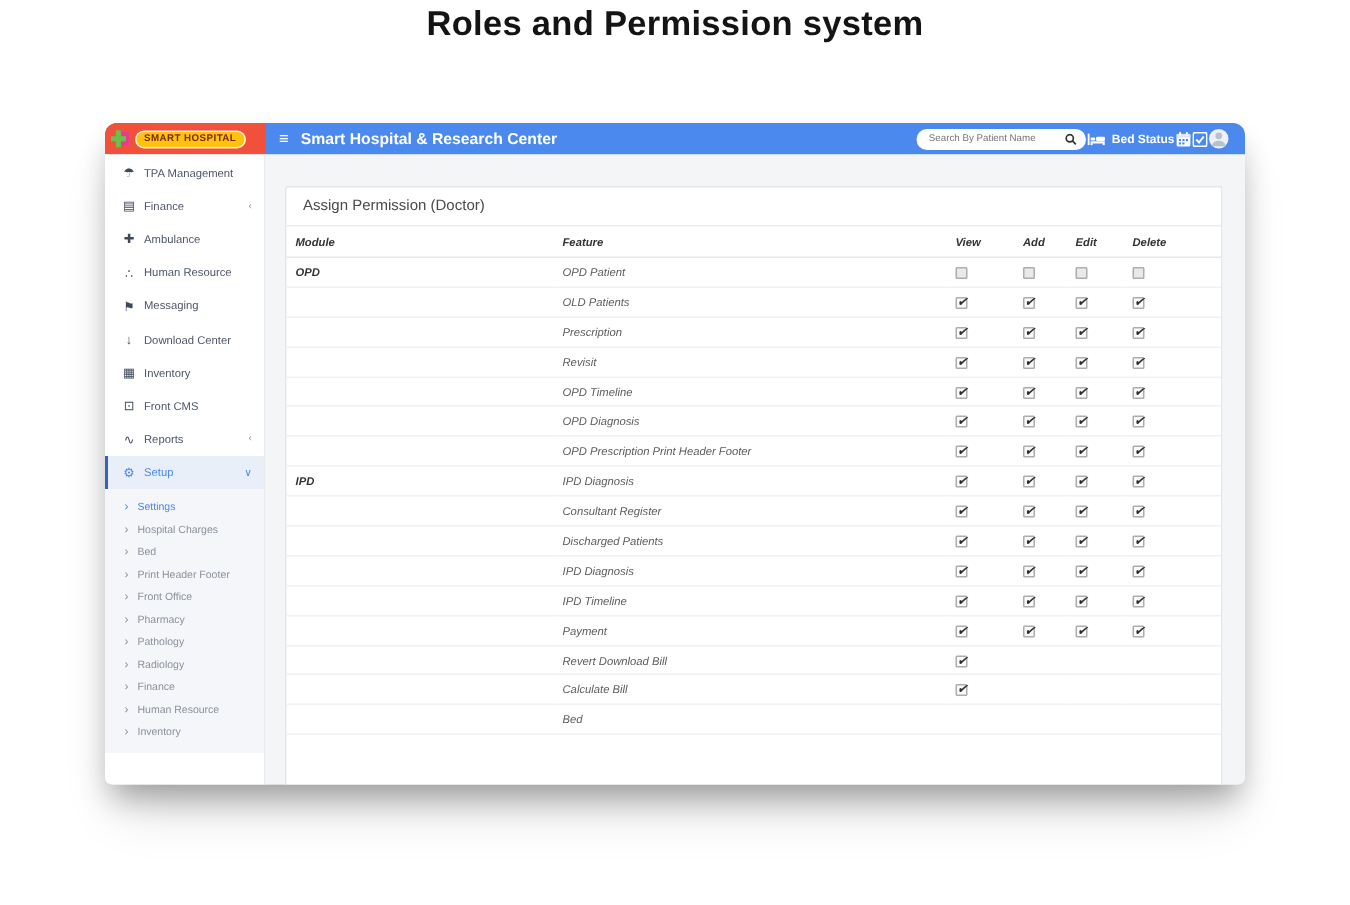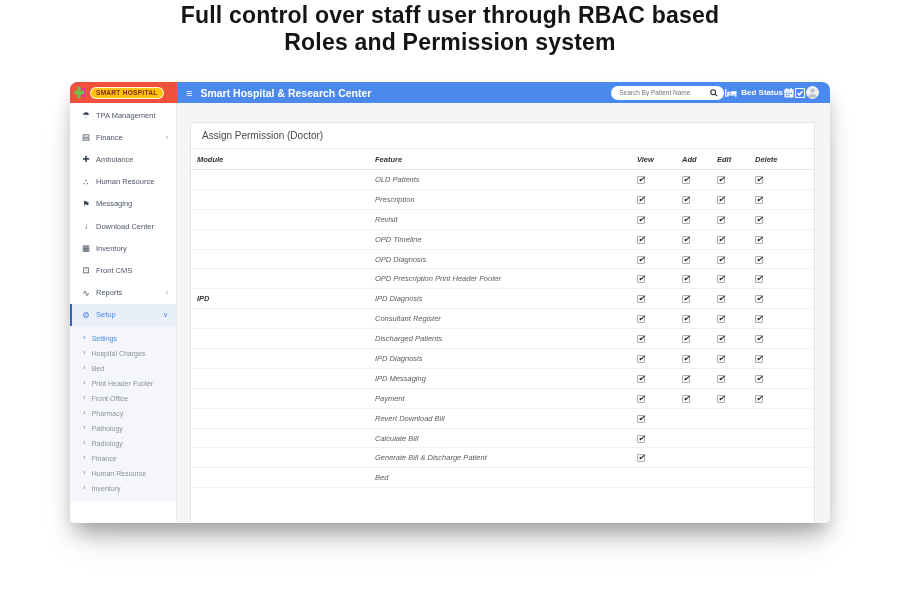--- a/index.html
+++ b/index.html
@@ -54,21 +54,21 @@
   .snav-item.active { background:#e9eff9; color:var(--active_blue); border-left:2px solid #3463c4; padding-left:9px; }
   .snav-item.active .ic, .snav-item.active .chev { color:var(--active_blue); }
   .submenu { background:#f4f6f9; padding:5px 0 6px; }
   .sub-item {
     height:15px; display:flex; align-items:center; gap:6px; padding-left:13px;
     font-size:7px; color:#8b919c; cursor:pointer;
   }
   .sub-item .sch { font-size:8px; line-height:1; }
   .sub-item.active { color:var(--active_blue); }
   
-  .main { flex:1; min-width:0; padding:19px 15px 0 13px; }
+  .main { flex:1; min-width:0; padding:0 15px 0 13px;margin-top:21px; }
   .card { background:#fff; border:1px solid #e4e6e9; border-bottom:none; border-radius:2px 2px 0 0; min-height:100%; }
   .card-title { font-size:10px; color:#4a4a4a; padding:7px 11px 7px; border-bottom:1px solid #ececec; }
   table { width:100%; border-collapse:collapse; table-layout:fixed;font-style:italic; }
   thead th {
     font-size:7.5px; font-weight:bold; color:#333; text-align:left;
     padding:6px 6px 5px; border-bottom:1px solid #e7e7e7; white-space:nowrap;
   }
   tbody td {
     height:19.9px; font-size:7.5px; color:#5c5c5c; padding:0 6px;
     border-bottom:1px solid #f1f1f1; white-space:nowrap; overflow:hidden;
@@ -78,21 +78,20 @@
   .cb { display:inline-block; width:8px; height:8px; border:1px solid #adadad; background:#e9e9e9;
         border-radius:1px; position:relative; vertical-align:middle; cursor:pointer; }
   .cb.checked { background:#fafafa; }
   .cb.checked::after { content:"✔"; position:absolute; left:0px; top:-3px; font-size:8.5px; color:#2d2d2d; }
   svg { display:block; }
 </style>
 </head>
 <body>
 
 <div class="headline">
-  <div>Full control over staff user through RBAC based</div>
   <div>Roles and Permission system</div>
 </div>
 
 <div class="window">
 
   <div class="appbar">
     <div class="logo">
       <span>
         <svg width="13" height="13" viewBox="0 0 13 13">
           <rect x="7" y="2" width="5" height="9" fill="var(--logo_pink)"></rect>
@@ -268,20 +267,28 @@
                 <th>Module</th>
                 <th>Feature</th>
                 <th>View</th>
                 <th>Add</th>
                 <th>Edit</th>
                 <th>Delete</th>
               </tr>
             </thead>
           <tbody>
               <tr>
+                <td class="module">OPD</td>
+                <td>OPD Patient</td>
+                <td><span class="cb"></span></td>
+                <td><span class="cb"></span></td>
+                <td><span class="cb"></span></td>
+                <td><span class="cb"></span></td>
+              </tr>
+              <tr>
                 <td class="module"></td>
                 <td>OLD Patients</td>
                 <td><span class="cb checked"></span></td>
                 <td><span class="cb checked"></span></td>
                 <td><span class="cb checked"></span></td>
                 <td><span class="cb checked"></span></td>
               </tr>
               <tr>
                 <td class="module"></td>
                 <td>Prescription</td>
@@ -349,21 +356,21 @@
               <tr>
                 <td class="module"></td>
                 <td>IPD Diagnosis</td>
                 <td><span class="cb checked"></span></td>
                 <td><span class="cb checked"></span></td>
                 <td><span class="cb checked"></span></td>
                 <td><span class="cb checked"></span></td>
               </tr>
               <tr>
                 <td class="module"></td>
-                <td>IPD Messaging</td>
+                <td>IPD Timeline</td>
                 <td><span class="cb checked"></span></td>
                 <td><span class="cb checked"></span></td>
                 <td><span class="cb checked"></span></td>
                 <td><span class="cb checked"></span></td>
               </tr>
               <tr>
                 <td class="module"></td>
                 <td>Payment</td>
                 <td><span class="cb checked"></span></td>
                 <td><span class="cb checked"></span></td>
@@ -374,28 +381,20 @@
                 <td class="module"></td>
                 <td>Revert Download Bill</td>
                 <td><span class="cb checked"></span></td>
                 <td></td>
                 <td></td>
                 <td></td>
               </tr>
               <tr>
                 <td class="module"></td>
                 <td>Calculate Bill</td>
-                <td><span class="cb checked"></span></td>
-                <td></td>
-                <td></td>
-                <td></td>
-              </tr>
-              <tr>
-                <td class="module"></td>
-                <td>Generate Bill &amp; Discharge Patient</td>
                 <td><span class="cb checked"></span></td>
                 <td></td>
                 <td></td>
                 <td></td>
               </tr>
               <tr>
                 <td class="module"></td>
                 <td>Bed</td>
                 <td></td>
                 <td></td>

